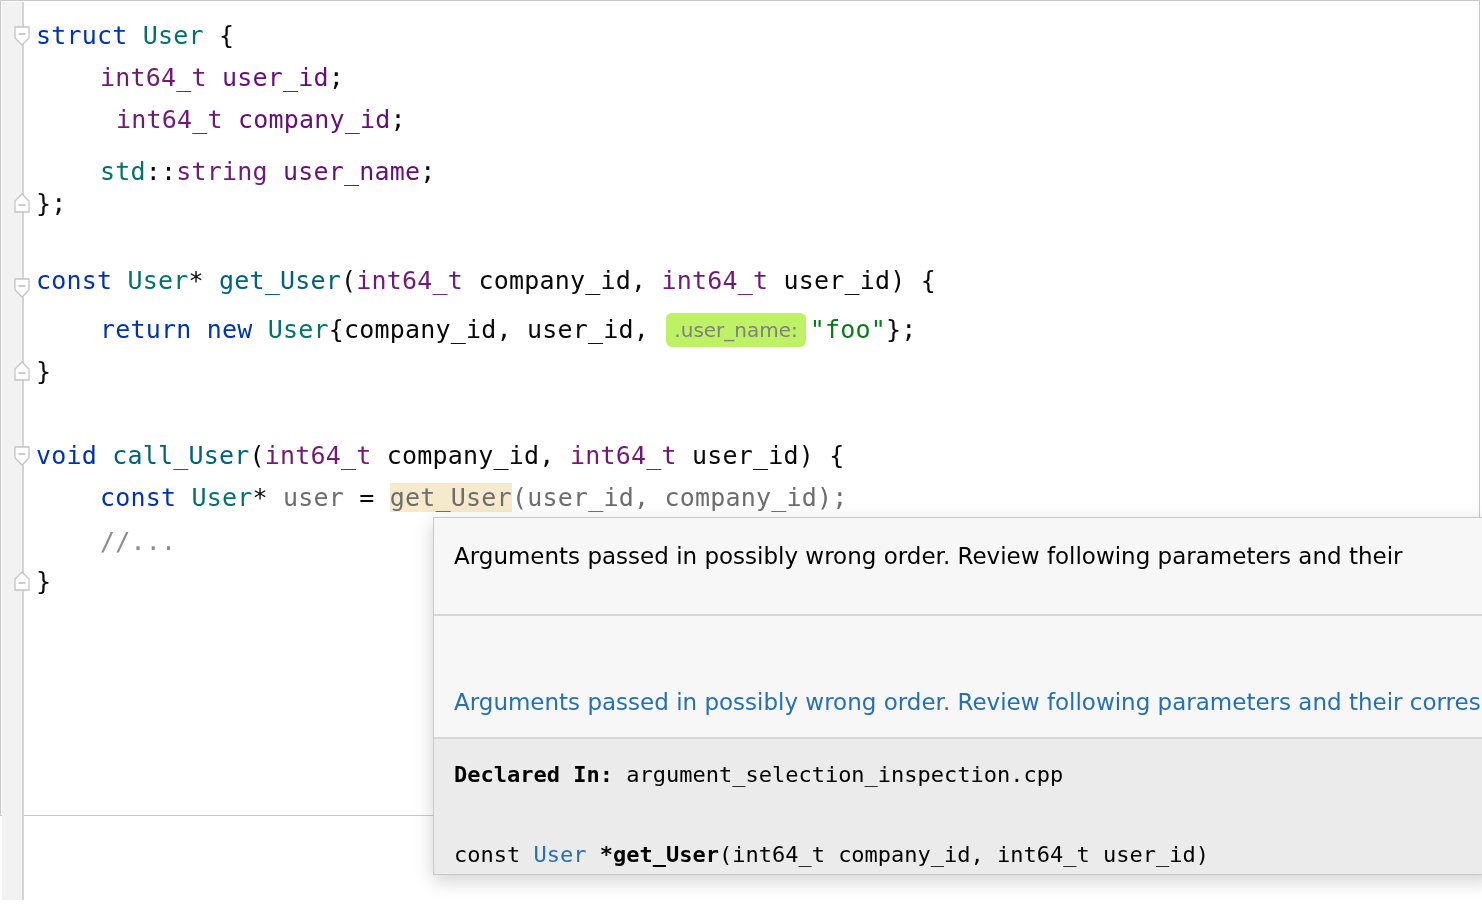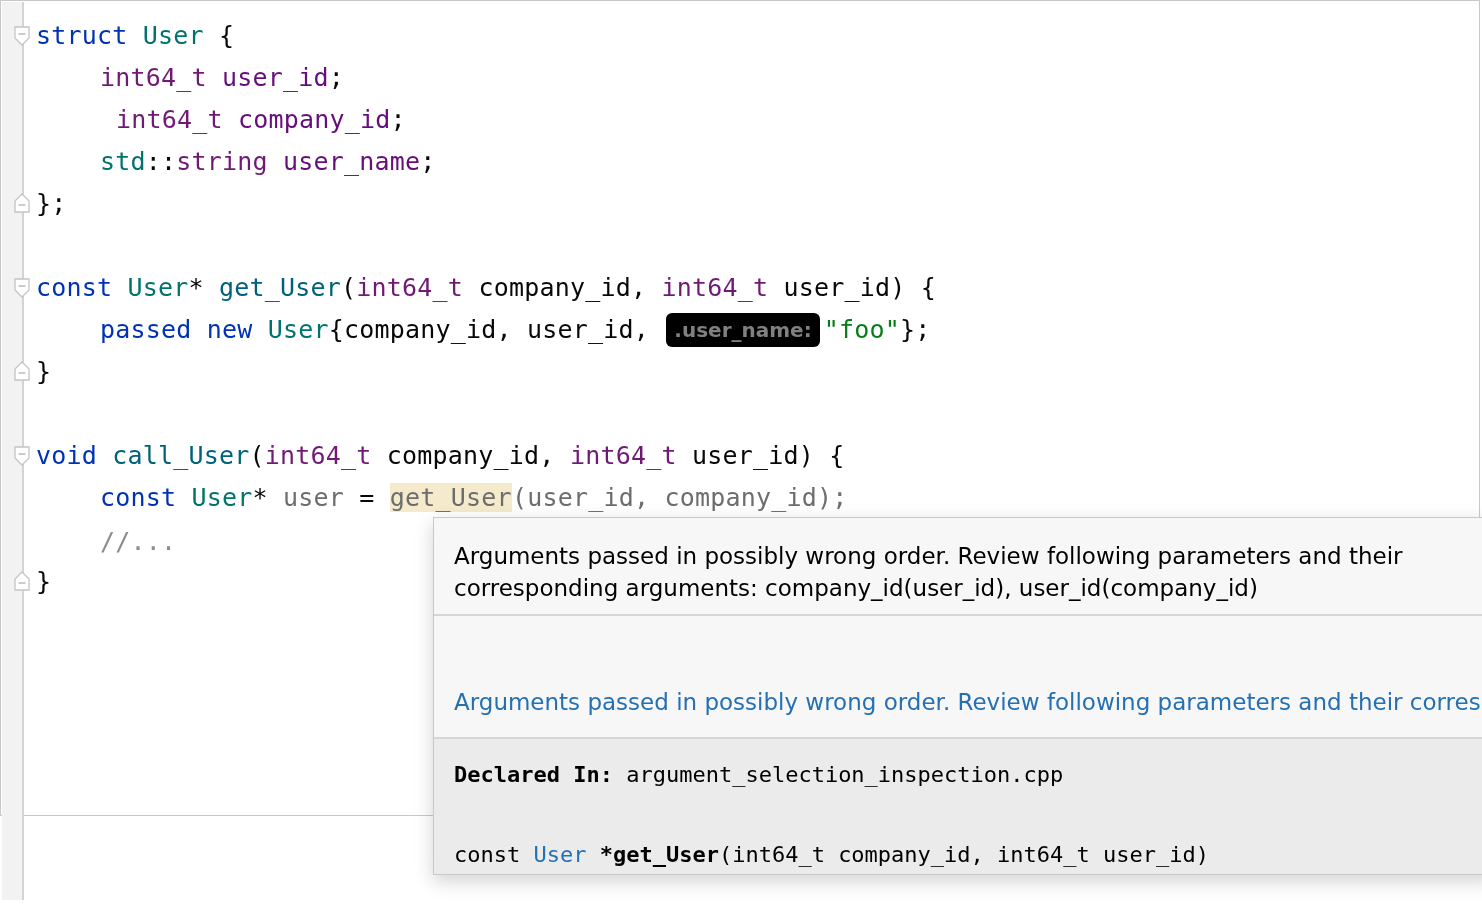--- a/index.html
+++ b/index.html
@@ -10,21 +10,21 @@
   .line { position:absolute; left:0; height:42px; line-height:42px; font-size:25px; white-space:pre; color:#080808; letter-spacing:0.2px; }
   .kw { color:#0033b3; }
   .ty { color:#008080; color:#00736e; }
   .prim { color:#701a75; }
   .field { color:#660e7a; }
   .fn { color:#00627a; }
   .str { color:#067d17; }
   .muted { color:#6d6d6d; }
   .comment { color:#8c8c8c; font-style:normal; }
   .hl { background:#f5eacb; }
-  .hint { display:inline-block; font-family:"DejaVu Sans", sans-serif; font-size:20px; color:#808080; background:#000000; border-radius:6px; padding:0 8px; line-height:34px; margin:0 4px 0 2px; vertical-align:1px; letter-spacing:0;font-weight:bold; }
+  .hint { display:inline-block; font-family:"DejaVu Sans", sans-serif; font-size:20px; color:#808080; background:#bef264; border-radius:6px; padding:0 8px; line-height:34px; margin:0 4px 0 2px; vertical-align:1px; letter-spacing:0; }
   .fold { position:absolute; left:13px; width:16px; height:20px; }
   .tooltip { position:absolute; left:433px; top:517px; width:1060px; height:356px; background:#f7f7f7; border:1px solid #c9c9c9; box-shadow:0 6px 18px rgba(0,0,0,0.18); font-family:"DejaVu Sans", sans-serif; }
   .tt-msg { position:absolute; left:20px; font-size:23px; color:#000; line-height:32px; white-space:nowrap; }
   .tt-sep { position:absolute; left:0; right:0; height:2px; background:#d6d6d6; }
   .tt-link { position:absolute; left:20px; font-size:23px; color:#2470b3; white-space:nowrap; line-height:32px; }
   .tt-doc { position:absolute; left:0; right:0; top:219px; bottom:0; background:#ebebeb; border-top:2px solid #d6d6d6; font-family:"DejaVu Sans Mono", monospace; }
   .doc-line { position:absolute; left:20px; font-size:22px; color:#000; white-space:pre; line-height:32px;text-align:center; }
   .doc-line b { font-weight:bold; }
   .doc-type { color:#2470b3; }
 </style>
@@ -56,36 +56,35 @@
     </svg>
   <svg class="fold" style="top:570px" viewBox="0 0 16 20">
       <path d="M1 19 H15 V8 L8 1 L1 8 Z" fill="#fff" stroke="#c4c4c4" stroke-width="1.3"></path>
       <line x1="4.5" y1="12" x2="11.5" y2="12" stroke="#b0b0b0" stroke-width="1.3"></line>
     </svg>
 
   <div class="code">
     <div class="line" style="top:0px"><span class="kw">struct</span> <span class="ty">User</span><span> {</span></div>
     <div class="line" style="top:42px;left:64px"><span class="prim">int64_t</span> <span class="field">user_id</span><span>;</span></div>
     <div class="line" style="top:84px;left:80px"><span class="prim">int64_t</span> <span class="field">company_id</span><span>;</span></div>
-    <div class="line" style="top:126px;left:64px"><span class="ty">std</span><span>::</span><span class="prim">string</span> <span class="field">user_name</span><span>;</span></div>
+    <div class="line" style="top:136px;left:64px"><span class="ty">std</span><span>::</span><span class="prim">string</span> <span class="field">user_name</span><span>;</span></div>
     <div class="line" style="top:168px"><span>};</span></div>
 
-    <div class="line" style="top:252px"><span class="kw">const</span> <span class="ty">User</span><span>*</span> <span class="fn">get_User</span>(<span class="prim">int64_t</span> <span>company_id</span>, <span class="prim">int64_t</span> <span>user_id</span><span>) {</span></div>
-    <div class="line" style="top:294px;left:64px"><span class="kw">passed</span> <span class="kw">new</span> <span class="ty">User</span><span>{company_id, user_id, </span><span class="hint">.user_name:</span><span class="str">"foo"</span><span>};</span></div>
+    <div class="line" style="top:245px"><span class="kw">const</span> <span class="ty">User</span><span>*</span> <span class="fn">get_User</span>(<span class="prim">int64_t</span> <span>company_id</span>, <span class="prim">int64_t</span> <span>user_id</span><span>) {</span></div>
+    <div class="line" style="top:294px;left:64px"><span class="kw">return</span> <span class="kw">new</span> <span class="ty">User</span><span>{company_id, user_id, </span><span class="hint">.user_name:</span><span class="str">"foo"</span><span>};</span></div>
     <div class="line" style="top:336px"><span>}</span></div>
 
     <div class="line" style="top:420px"><span class="kw">void</span> <span class="fn">call_User</span>(<span class="prim">int64_t</span> <span>company_id</span>, <span class="prim">int64_t</span> <span>user_id</span><span>) {</span></div>
     <div class="line" style="top:462px;left:64px"><span class="kw">const</span> <span class="ty">User</span><span>*</span> <span class="muted">user</span><span> = </span><span class="muted hl">get_User</span><span class="muted">(user_id, company_id);</span></div>
     <div class="line" style="top:506px;left:64px"><span class="comment">//...</span></div>
     <div class="line" style="top:546px"><span>}</span></div>
   </div>
 </div>
 
 <div class="tooltip">
   <div class="tt-msg" style="top:22px">Arguments passed in possibly wrong order. Review following parameters and their</div>
-  <div class="tt-msg" style="top:54px">corresponding arguments: company_id(user_id), user_id(company_id)</div>
   <div class="tt-sep" style="top:96px"></div>
   <div class="tt-link" style="top:168px">Arguments passed in possibly wrong order. Review following parameters and their correspo</div>
   <div class="tt-doc">
     <div class="doc-line" style="top:20px"><b>Declared In:</b> <span>argument_selection_inspection.cpp</span></div>
     <div class="doc-line" style="top:100px"><span>const </span><span class="doc-type">User</span><b> *get_User</b><span>(int64_t company_id, int64_t user_id)</span></div>
   </div>
 </div>
 
 </body></html>

